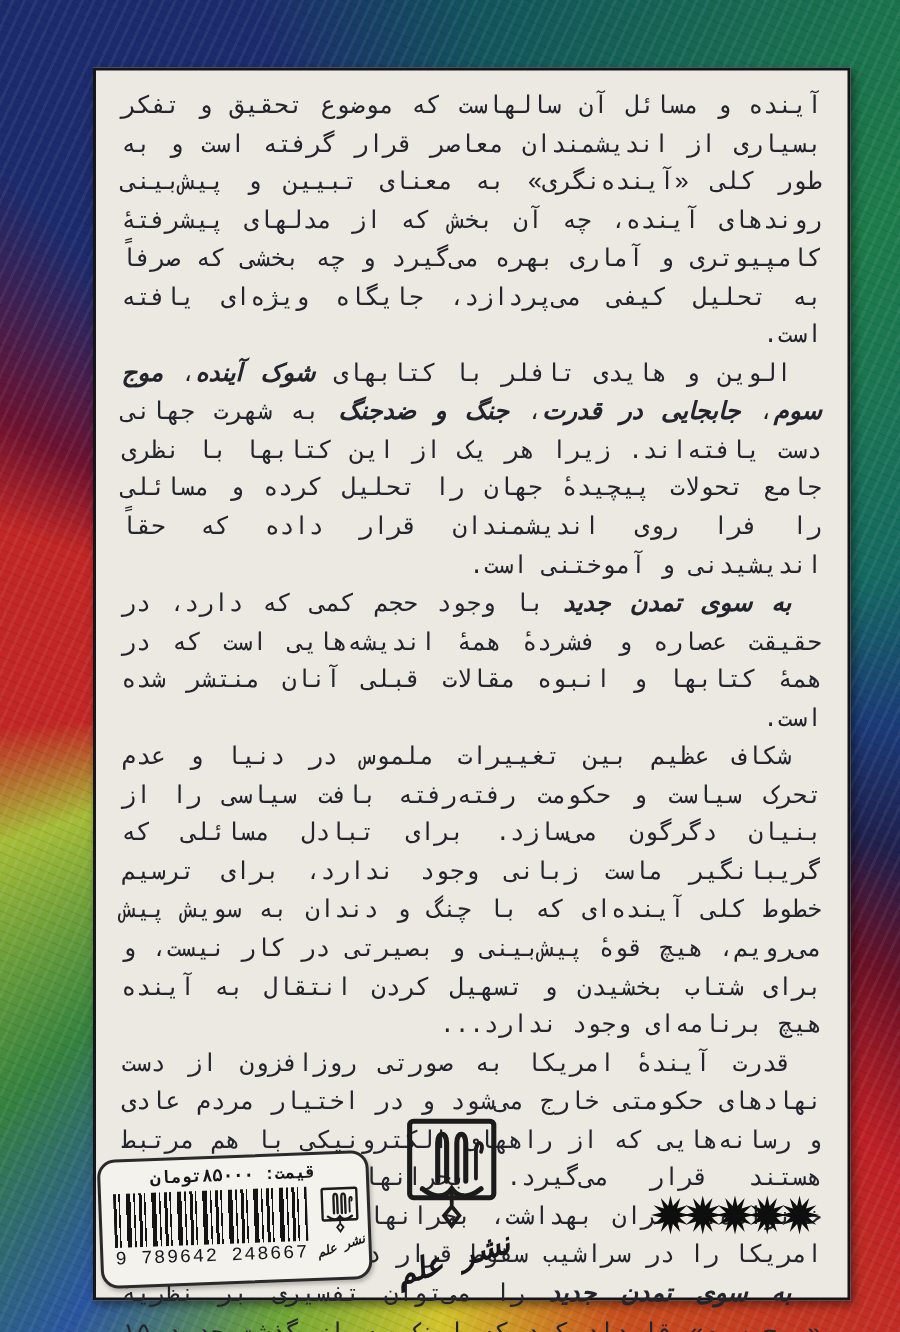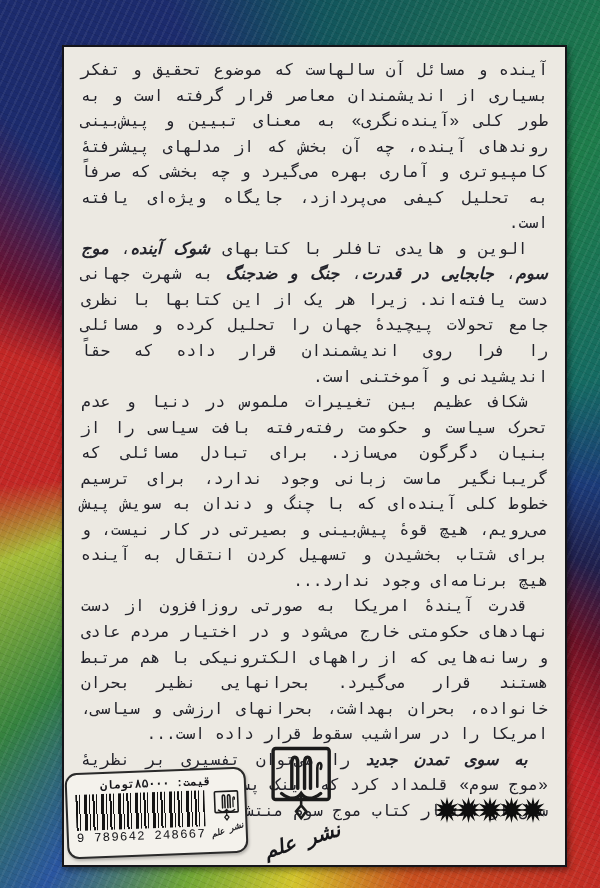--- a/index.html
+++ b/index.html
@@ -104,20 +104,21 @@
 
 <div class="stage">
   <div class="border-art"></div>
   <div class="border-texture"></div>
 
   <div class="panel">
 
     <div class="blurb">
         <p><span>آینده و مسائل آن سالهاست که موضوع تحقیق و تفکر بسیاری از اندیشمندان معاصر قرار گرفته است و به طور کلی «آینده‌نگری» به معنای تبیین و پیش‌بینی روندهای آینده، چه آن بخش که از مدلهای پیشرفتهٔ کامپیوتری و آماری بهره می‌گیرد و چه بخشی که صرفاً به تحلیل کیفی می‌پردازد، جایگاه ویژه‌ای یافته است.</span></p>
         <p><span>الوین و هایدی تافلر با کتابهای </span><span class="bd">شوک آینده</span><span>، </span><span class="bd">موج سوم</span><span>، </span><span class="bd">جابجایی در قدرت</span><span>، </span><span class="bd">جنگ و ضدجنگ</span><span> به شهرت جهانی دست یافته‌اند. زیرا هر یک از این کتابها با نظری جامع تحولات پیچیدهٔ جهان را تحلیل کرده و مسائلی را فرا روی اندیشمندان قرار داده که حقاً اندیشیدنی و آموختنی است.</span></p>
+        <p><span class="bd">به سوی تمدن جدید</span><span> با وجود حجم کمی که دارد، در حقیقت عصاره و فشردهٔ همهٔ اندیشه‌هایی است که در همهٔ کتابها و انبوه مقالات قبلی آنان منتشر شده است.</span></p>
         <p><span>شکاف عظیم بین تغییرات ملموس در دنیا و عدم تحرک سیاست و حکومت رفته‌رفته بافت سیاسی را از بنیان دگرگون می‌سازد. برای تبادل مسائلی که گریبانگیر ماست زبانی وجود ندارد، برای ترسیم خطوط کلی آینده‌ای که با چنگ و دندان به سویش پیش می‌رویم، هیچ قوهٔ پیش‌بینی و بصیرتی در کار نیست، و برای شتاب بخشیدن و تسهیل کردن انتقال به آینده هیچ برنامه‌ای وجود ندارد...</span></p>
         <p><span>قدرت آیندهٔ امریکا به صورتی روزافزون از دست نهادهای حکومتی خارج می‌شود و در اختیار مردم عادی و رسانه‌هایی که از راههای الکترونیکی با هم مرتبط هستند قرار می‌گیرد. بحرانهایی نظیر بحران خانواده، بحران بهداشت، بحرانهای ارزشی و سیاسی، امریکا را در سراشیب سقوط قرار داده است...</span></p>
         <p><span class="bd">به سوی تمدن جدید</span><span> را می‌توان تفسیری بر نظریهٔ «موج سوم» قلمداد کرد که اینک پس از گذشت حدود ۱۵ سال از انتشار کتاب موج سوم منتشر شده است.</span></p>
       </div>
 
     <div class="sticker">
       <div class="price">قیمت: ۸۵۰۰۰تومان</div>
       <div class="sticker-row">
         <div class="barcode-box">
           <div class="bars"></div>

